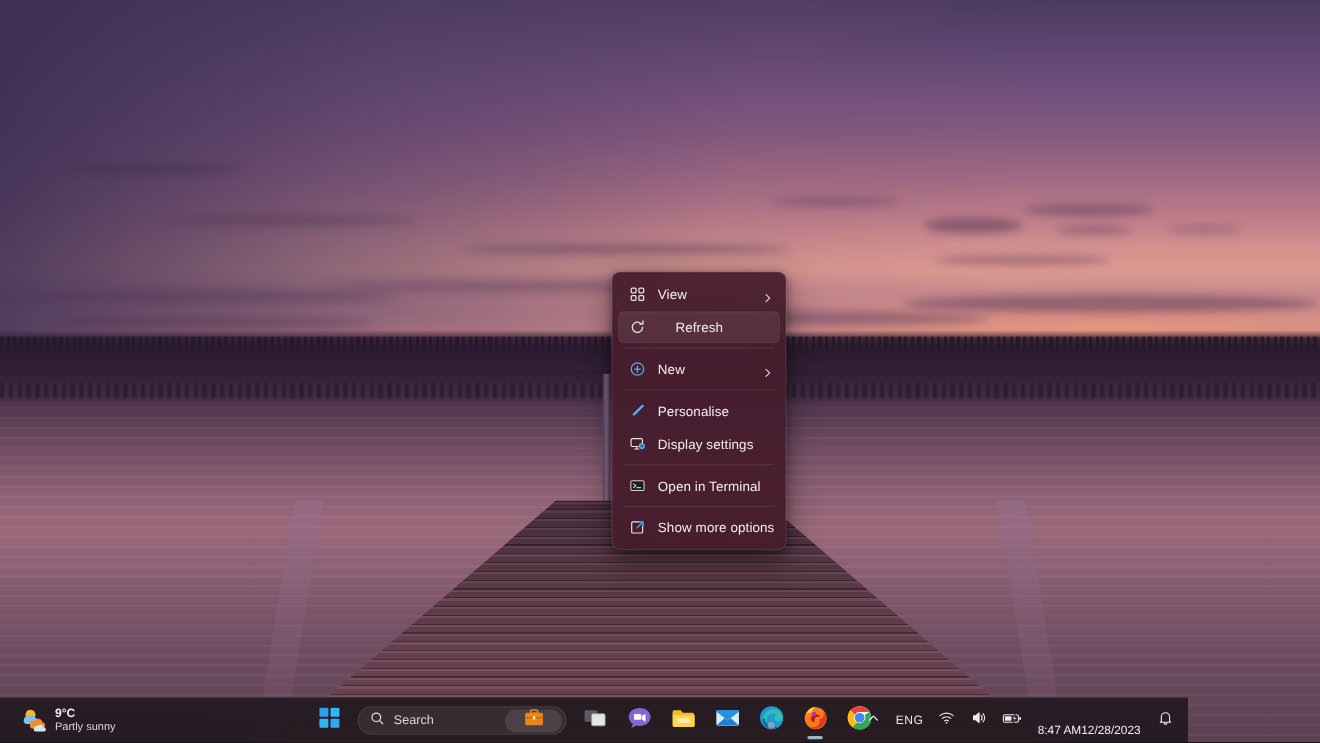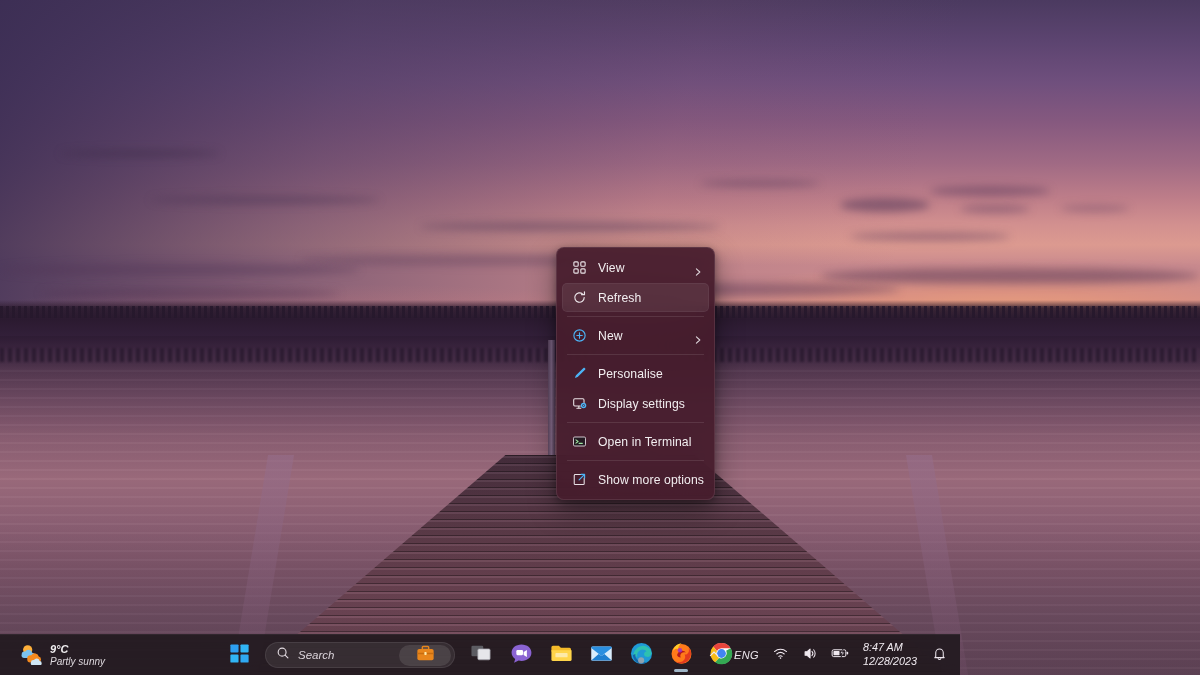--- a/index.html
+++ b/index.html
@@ -117,33 +117,33 @@
     border-radius:8px;
     box-shadow:0 10px 28px rgba(0,0,0,0.42), 0 2px 8px rgba(0,0,0,0.30);
     padding:4px 3px;
     overflow:hidden;
   }
   .cm-item {
     display:flex; align-items:center;
     height:29px; margin:1px 2px; padding:0 6px 0 8px;
     border-radius:5px; cursor:default; position:relative;
   }
-  .cm-item.hover { background:rgba(255,255,255,0.075); box-shadow:inset 0 0 0 1px rgba(255,255,255,0.05); }
+  .cm-item.hover { background:rgba(255,255,255,0.075); box-shadow:inset 0 0 0 1px rgba(255,255,255,0.05);gap:16px; }
   .cm-ico { width:18px; height:18px; flex:0 0 18px; display:flex; align-items:center; justify-content:center; margin-right:10px; }
   .cm-label { font-size:12.2px; color:#f2eef0; letter-spacing:0.1px; white-space:nowrap; }
   .cm-chev { margin-left:auto; width:10px; height:10px; flex:0 0 10px; }
   .cm-sep { height:1px; margin:4px 7px; background:rgba(255,255,255,0.10); }
 
   
   #taskbar {
-    position:absolute; left:0; bottom:0; width:960px; height:41px;
+    position:absolute; left:0; bottom:0; width:1080px; height:41px;
     background:rgba(32,24,30,0.90);
     backdrop-filter:blur(30px);
     border-top:1px solid rgba(255,255,255,0.05);
-    display:flex; align-items:center;font-style:italic;
+    display:flex; align-items:center;
   }
   #weather {
     display:flex; align-items:center; gap:8px;
     padding:2px 10px 2px 14px; height:34px; margin-left:4px; border-radius:5px;
   }
   .wx-text { display:flex; flex-direction:column; justify-content:center; line-height:1.18; }
   .wx-temp { font-size:11px; font-weight:bold; color:#f0eef0; }
   .wx-desc { font-size:10px; color:#ddd8dd;text-align:right; }
 
   #tb-center {
@@ -174,21 +174,21 @@
 
   #tray {
     position:absolute; right:6px; display:flex; align-items:center; gap:0px; height:41px;
   }
   .tray-btn {
     height:34px; display:flex; align-items:center; justify-content:flex-end;
     padding:0 7px; border-radius:5px; cursor:default;
   }
   #lang { font-size:11px; color:#eee8ee; letter-spacing:0.4px; }
   #clock {
-    display:flex; flex-direction:column; align-items:flex-start; justify-content:center;
+    display:flex; flex-direction:row; align-items:flex-end; justify-content:center;
     padding:0 8px 0 6px; height:34px; border-radius:5px; line-height:1.28;
   }
   #clock .t, #clock .d { font-size:10.8px; color:#f1ecf1; }
 </style>
 </head>
 <body>
 
 <div id="desktop">
 
   <div class="wall sky"></div>

